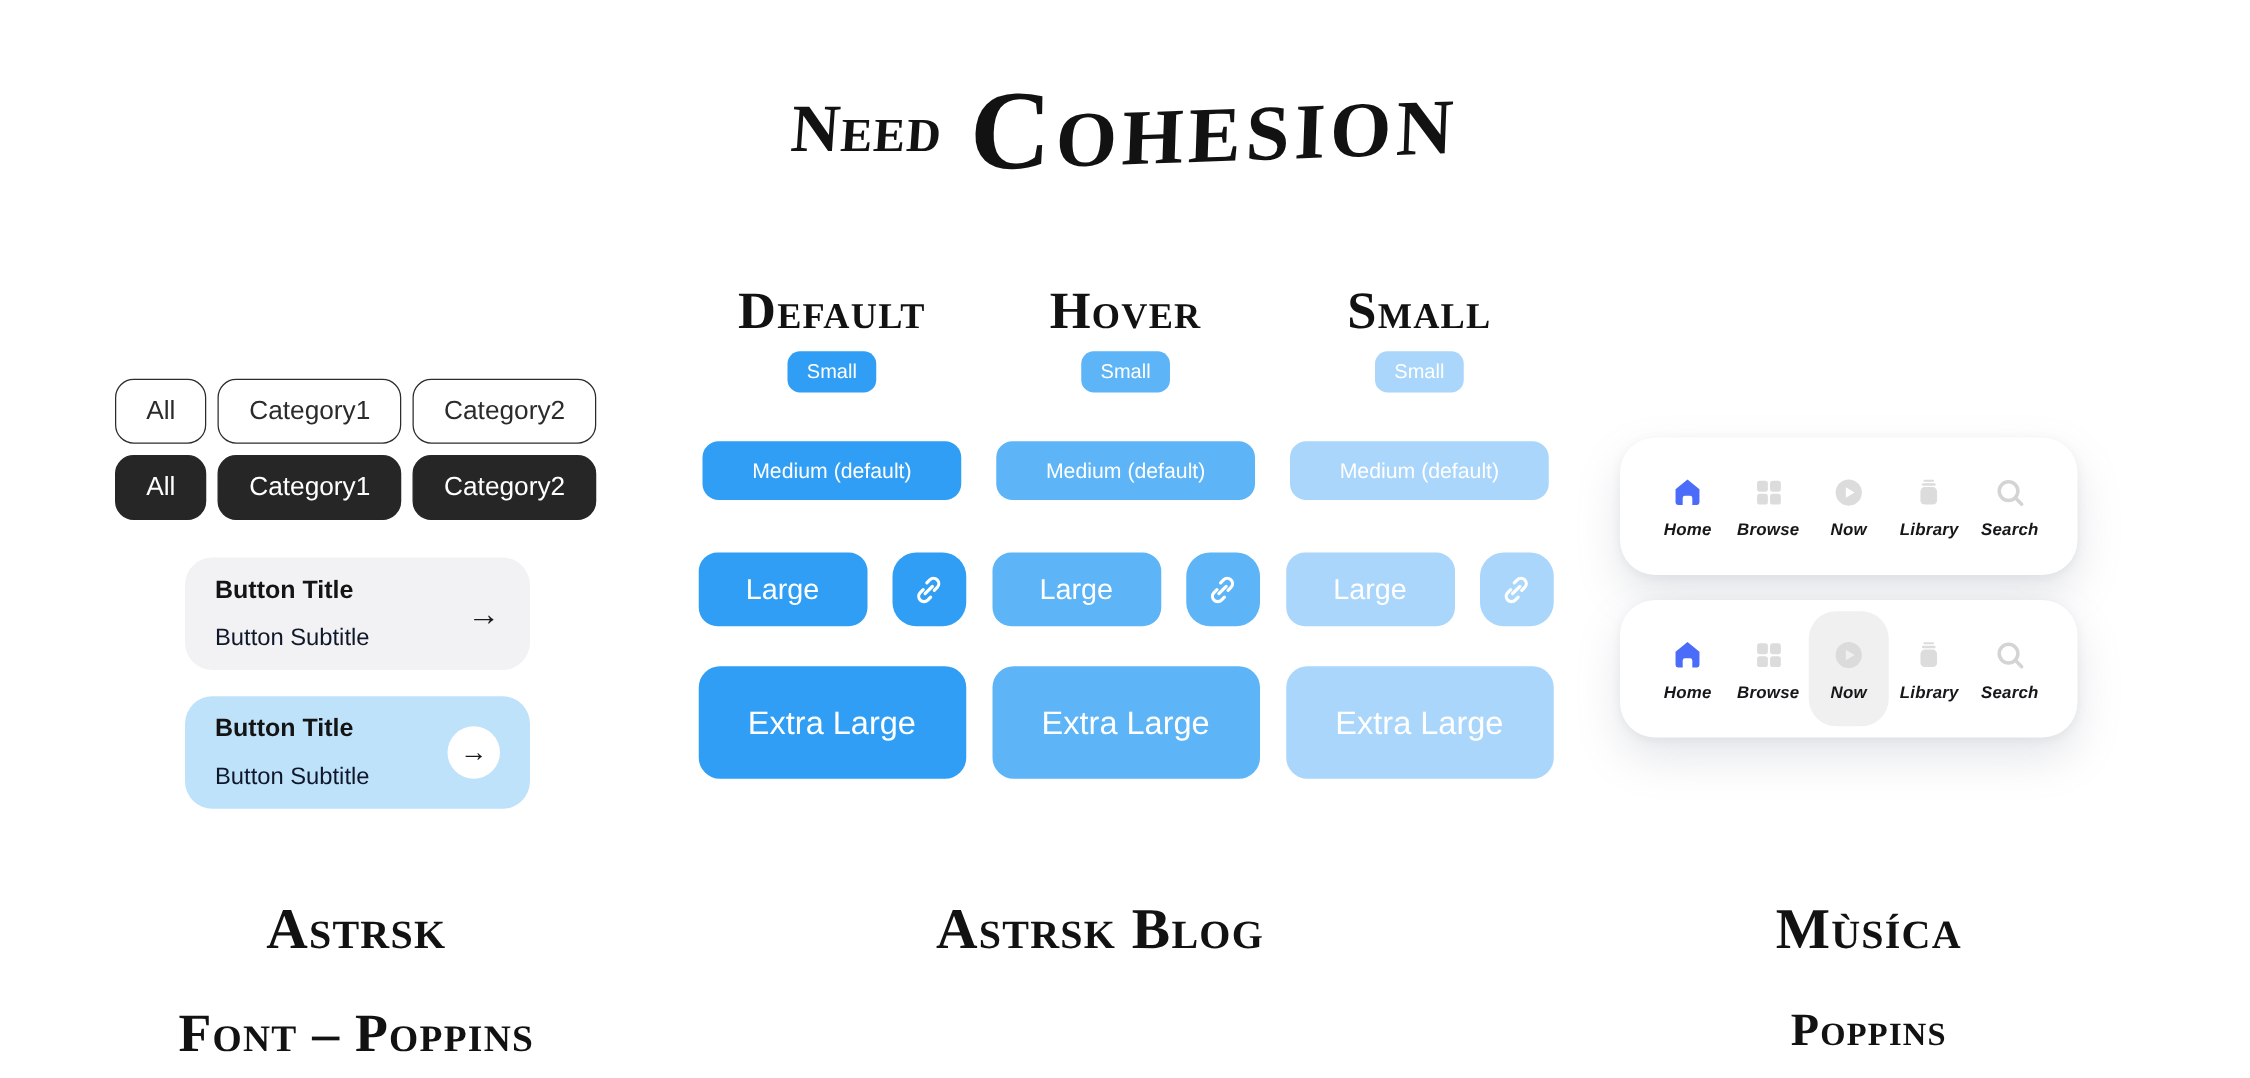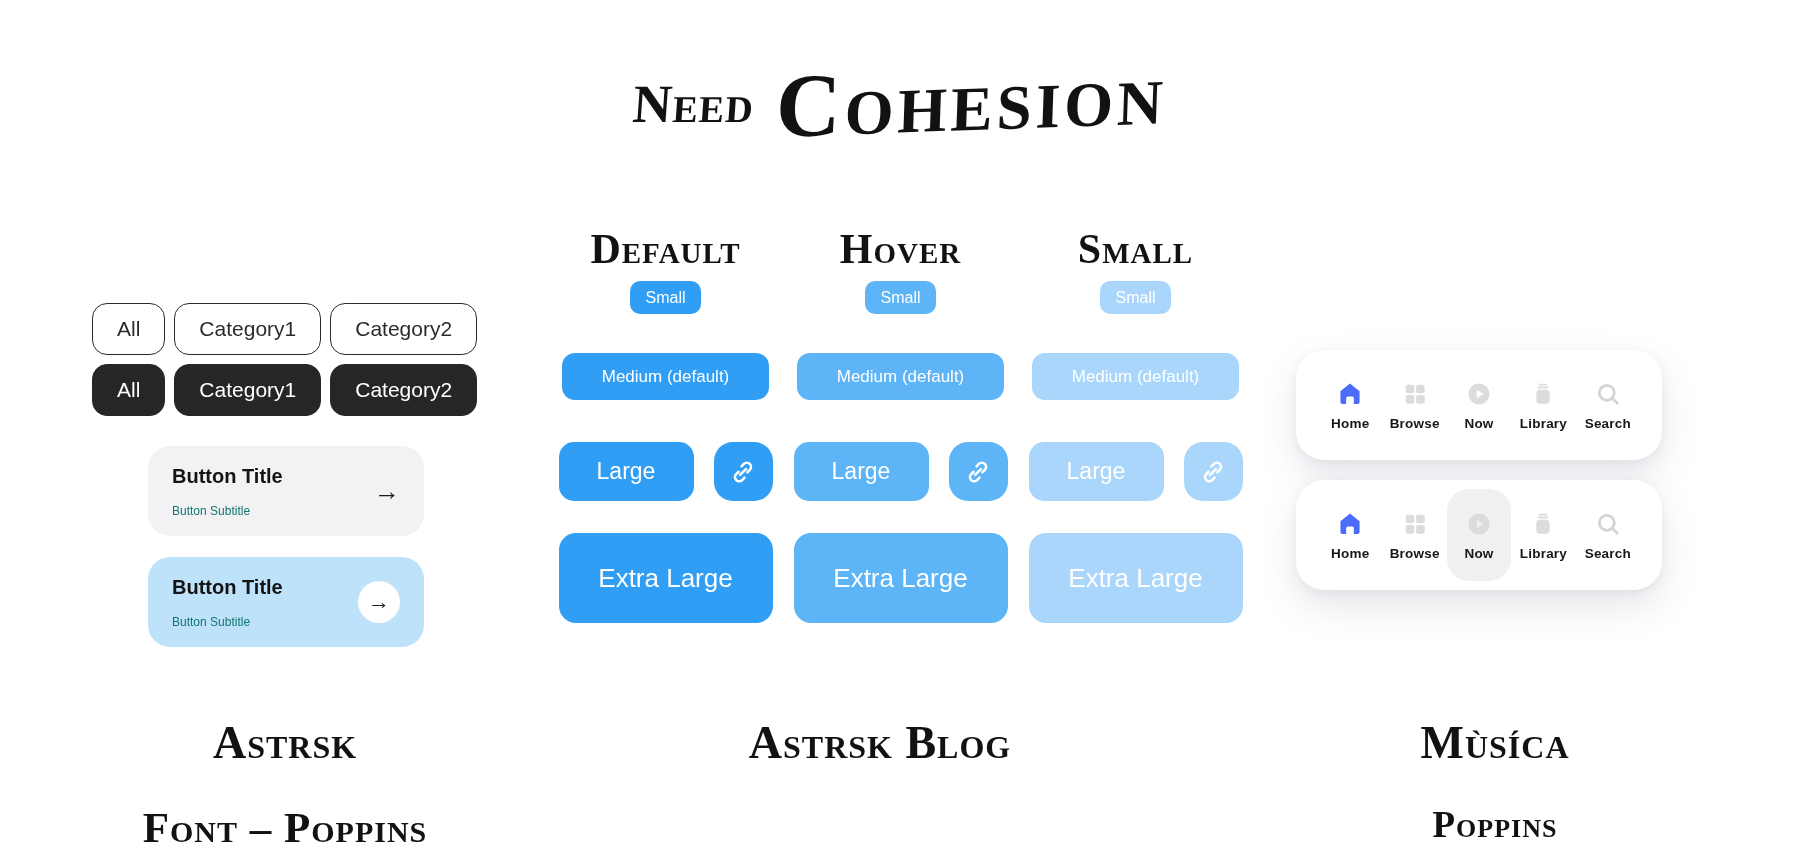--- a/index.html
+++ b/index.html
@@ -25,21 +25,21 @@
   .chip.outline { background:#fff; border:1.6px solid #2c2c2c; color:#2b2b2b; }
   .chip.dark { background:#262626; border:1.6px solid #262626; color:#fff; }
 
   
   .card { position:absolute; left:148px; width:276px; height:90px; border-radius:22px;
           display:flex; align-items:center; padding:0 24px; cursor:pointer; }
   .card.gray { top:446px; background:#F2F2F4; }
   .card.blue { top:557px; background:#BFE2FB; }
   .card-text { flex:1; }
   .card-title { font-size:20px; font-weight:700; color:#141414; }
-  .card-sub { font-size:12px; color:#0f766e; margin-top:16px; }
+  .card-sub { font-size:19px; color:#0f172a; margin-top:16px; }
   .card-arrow { font-size:26px; color:#1a1a1a; line-height:1; }
   .arrow-circle { width:42px; height:42px; border-radius:50%; background:#fff;
                   display:flex; align-items:center; justify-content:center; }
   .arrow-circle .card-arrow { font-size:22px; }
 
   
   .states { position:absolute; left:548px; top:228px; display:flex; }
   .state-col { width:235px; display:flex; flex-direction:column; align-items:center; }
   .state-col h2 { font-size:42px; line-height:1; font-weight:700; }
   .pill { color:#fff; display:flex; align-items:center; justify-content:center; cursor:pointer; }
@@ -54,21 +54,21 @@
   .col-press   .fill { background:#A9D6FA; }
 
   
   .navbar { position:absolute; left:1296px; width:366px; height:110px; background:#fff;
             border-radius:28px; display:flex; align-items:center; justify-content:space-between;
             padding:0 22px;
             box-shadow:0 16px 36px rgba(120,130,145,0.20), 0 2px 8px rgba(120,130,145,0.10); }
   .navbar.b1 { top:350px; }
   .navbar.b2 { top:480px; }
   .nav-item { width:66px; height:92px; display:flex; flex-direction:column; align-items:center;
-              justify-content:center; gap:8px; border-radius:22px; cursor:pointer; }
+              justify-content:center; gap:8px; border-radius:22px; cursor:pointer;font-style:italic; }
   .nav-item.pressed { background:#F0F0F1; }
   .nav-label { font-size:13.5px; font-weight:600; color:#17171a; letter-spacing:.2px; }
   .nav-ico { width:28px; height:28px; display:flex; align-items:center; justify-content:center; }
   .nav-ico svg { width:28px; height:28px; }
 
   
   .foot { position:absolute; text-align:center; }
   .foot .app  { font-size:46px; display:block;margin-top:28px; }
   .foot .font { font-size:43px; display:block; margin-top:34px; }
   .foot-left   { left:60px;  width:450px; top:688px; }

